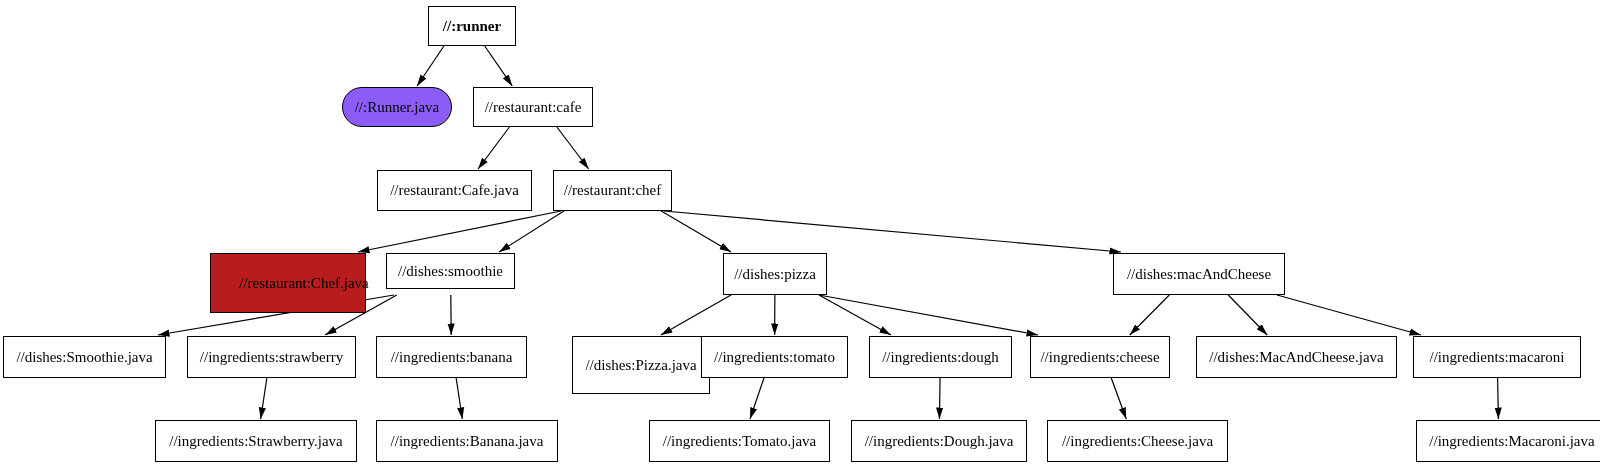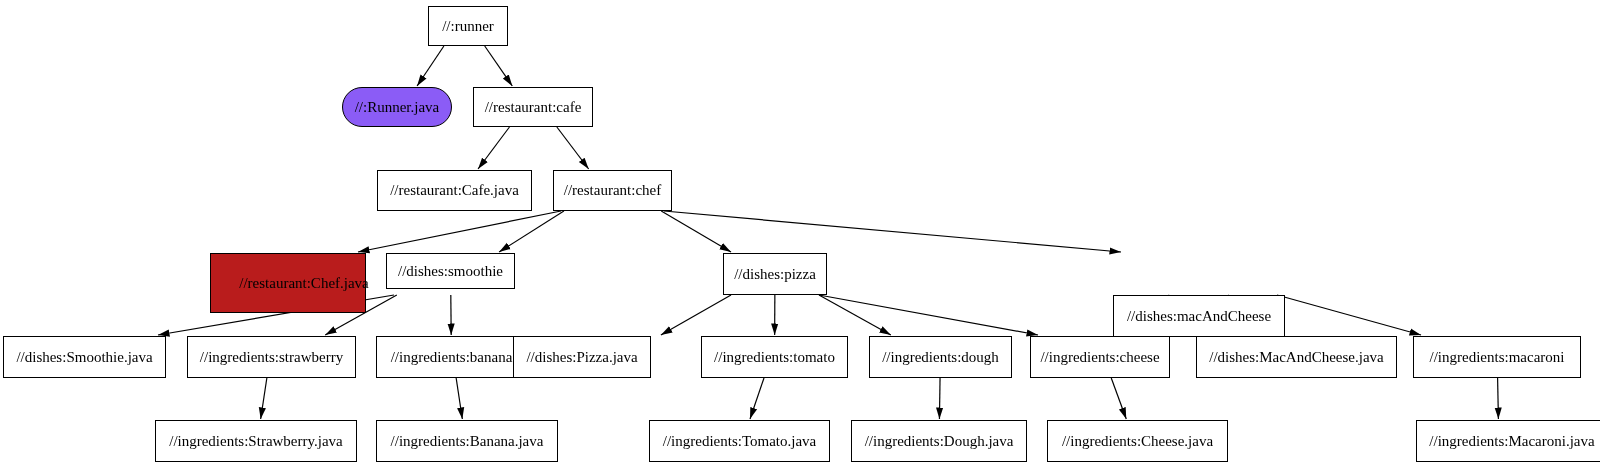--- a/index.html
+++ b/index.html
@@ -58,21 +58,21 @@
       <line x1="819" y1="295" x2="890.8499999999999" y2="335" stroke="#000000" marker-end="url(#arrow)"></line>
       <line x1="819" y1="295" x2="1038" y2="335" stroke="#000000" marker-end="url(#arrow)"></line>
       <line x1="764" y1="378" x2="750" y2="419" stroke="#000000" marker-end="url(#arrow)"></line>
       <line x1="940.05" y1="378" x2="939.4499999999999" y2="419" stroke="#000000" marker-end="url(#arrow)"></line>
       <line x1="1111.25" y1="378" x2="1126.25" y2="419" stroke="#000000" marker-end="url(#arrow)"></line>
       <line x1="1169.3" y1="295" x2="1129.7" y2="335" stroke="#000000" marker-end="url(#arrow)"></line>
       <line x1="1228.25" y1="295" x2="1267.25" y2="335" stroke="#000000" marker-end="url(#arrow)"></line>
       <line x1="1277" y1="295" x2="1421" y2="335" stroke="#000000" marker-end="url(#arrow)"></line>
       <line x1="1497.6" y1="378" x2="1498.3999999999999" y2="419" stroke="#000000" marker-end="url(#arrow)"></line>
     </svg>
-<div class="node" style="left: 428px; top: 6px; width: 80px; height: 40px; background: rgb(255, 255, 255); border-color: rgb(0, 0, 0);">
+<div class="node" style="left: 428px; top: 6px; width: 88px; height: 40px; background: rgb(255, 255, 255); border-color: rgb(0, 0, 0); font-weight: bold;">
       <span>//:runner</span>
     </div>
     <div class="node" style="left: 342px; top: 87px; width: 110px; height: 40px; background: #8b5cf6; border-color: rgb(0, 0, 0); border-radius: 20px;">
       <span>//:Runner.java</span>
     </div>
     <div class="node" style="left: 473px; top: 87px; width: 120px; height: 40px; background: rgb(255, 255, 255); border-color: rgb(0, 0, 0);">
       <span>//restaurant:cafe</span>
     </div>
     <div class="node" style="left: 377px; top: 170px; width: 155px; height: 41px; background: rgb(255, 255, 255); border-color: rgb(0, 0, 0);">
       <span>//restaurant:Cafe.java</span>
@@ -82,33 +82,33 @@
     </div>
     <div class="node" style="left: 210px; top: 253px; width: 156px; height: 60px; background: #b91c1c; border-color: rgb(0, 0, 0); padding-left: 32px;">
       <span>//restaurant:Chef.java</span>
     </div>
     <div class="node" style="left: 386px; top: 253px; width: 129px; height: 36px; background: rgb(255, 255, 255); border-color: rgb(0, 0, 0);">
       <span>//dishes:smoothie</span>
     </div>
     <div class="node" style="left: 723px; top: 253px; width: 104px; height: 42px; background: rgb(255, 255, 255); border-color: rgb(0, 0, 0); font-family: Liberation Serif, serif;">
       <span>//dishes:pizza</span>
     </div>
-    <div class="node" style="left: 1113px; top: 253px; width: 172px; height: 42px; background: rgb(255, 255, 255); border-color: rgb(0, 0, 0); margin-top: 42px;">
+    <div class="node" style="left: 1113px; top: 253px; width: 172px; height: 42px; background: rgb(255, 255, 255); border-color: rgb(0, 0, 0);">
       <span>//dishes:macAndCheese</span>
     </div>
     <div class="node" style="left: 3px; top: 336px; width: 163px; height: 42px; background: rgb(255, 255, 255); border-color: rgb(0, 0, 0); text-align: right;">
       <span>//dishes:Smoothie.java</span>
     </div>
     <div class="node" style="left: 187px; top: 336px; width: 169px; height: 42px; background: rgb(255, 255, 255); border-color: rgb(0, 0, 0);">
       <span>//ingredients:strawberry</span>
     </div>
     <div class="node" style="left: 376px; top: 336px; width: 151px; height: 42px; background: rgb(255, 255, 255); border-color: rgb(0, 0, 0);">
       <span>//ingredients:banana</span>
     </div>
-    <div class="node" style="left: 513px; top: 336px; width: 138px; height: 42px; background: rgb(255, 255, 255); border-color: rgb(0, 0, 0);">
+    <div class="node" style="left: 572px; top: 336px; width: 138px; height: 58px; background: rgb(255, 255, 255); border-color: rgb(0, 0, 0);">
       <span>//dishes:Pizza.java</span>
     </div>
     <div class="node" style="left: 701px; top: 336px; width: 147px; height: 42px; background: rgb(255, 255, 255); border-color: rgb(0, 0, 0);">
       <span>//ingredients:tomato</span>
     </div>
     <div class="node" style="left: 1030px; top: 336px; width: 140px; height: 42px; background: rgb(255, 255, 255); border-color: rgb(0, 0, 0);">
       <span>//ingredients:cheese</span>
     </div>
     <div class="node" style="left: 869px; top: 336px; width: 143px; height: 42px; background: rgb(255, 255, 255); border-color: rgb(0, 0, 0);">
       <span>//ingredients:dough</span>

